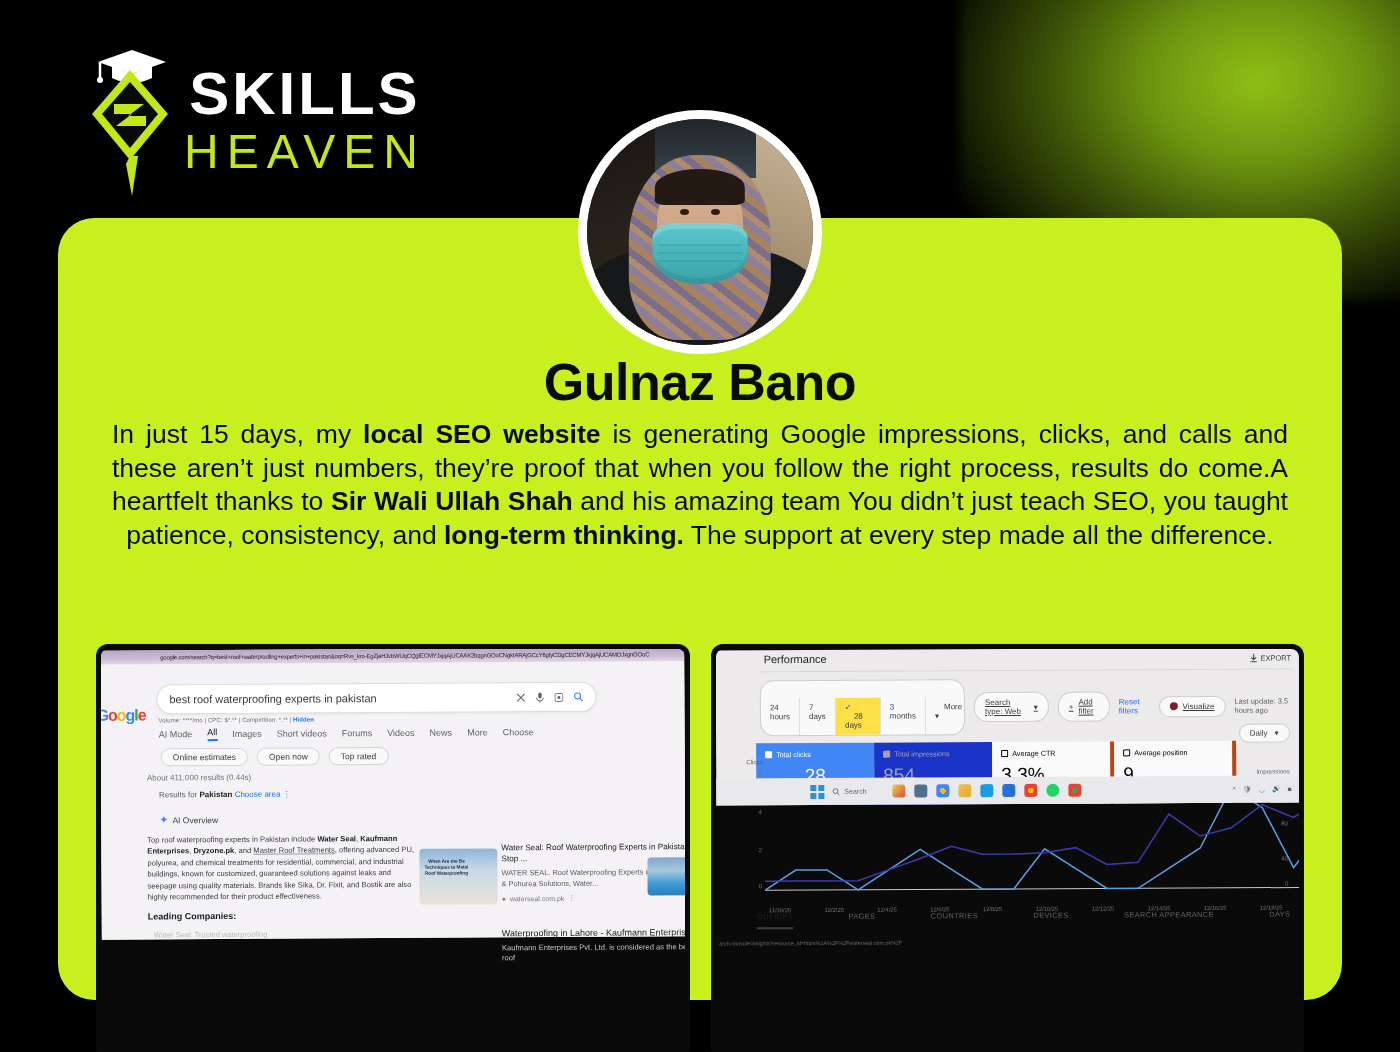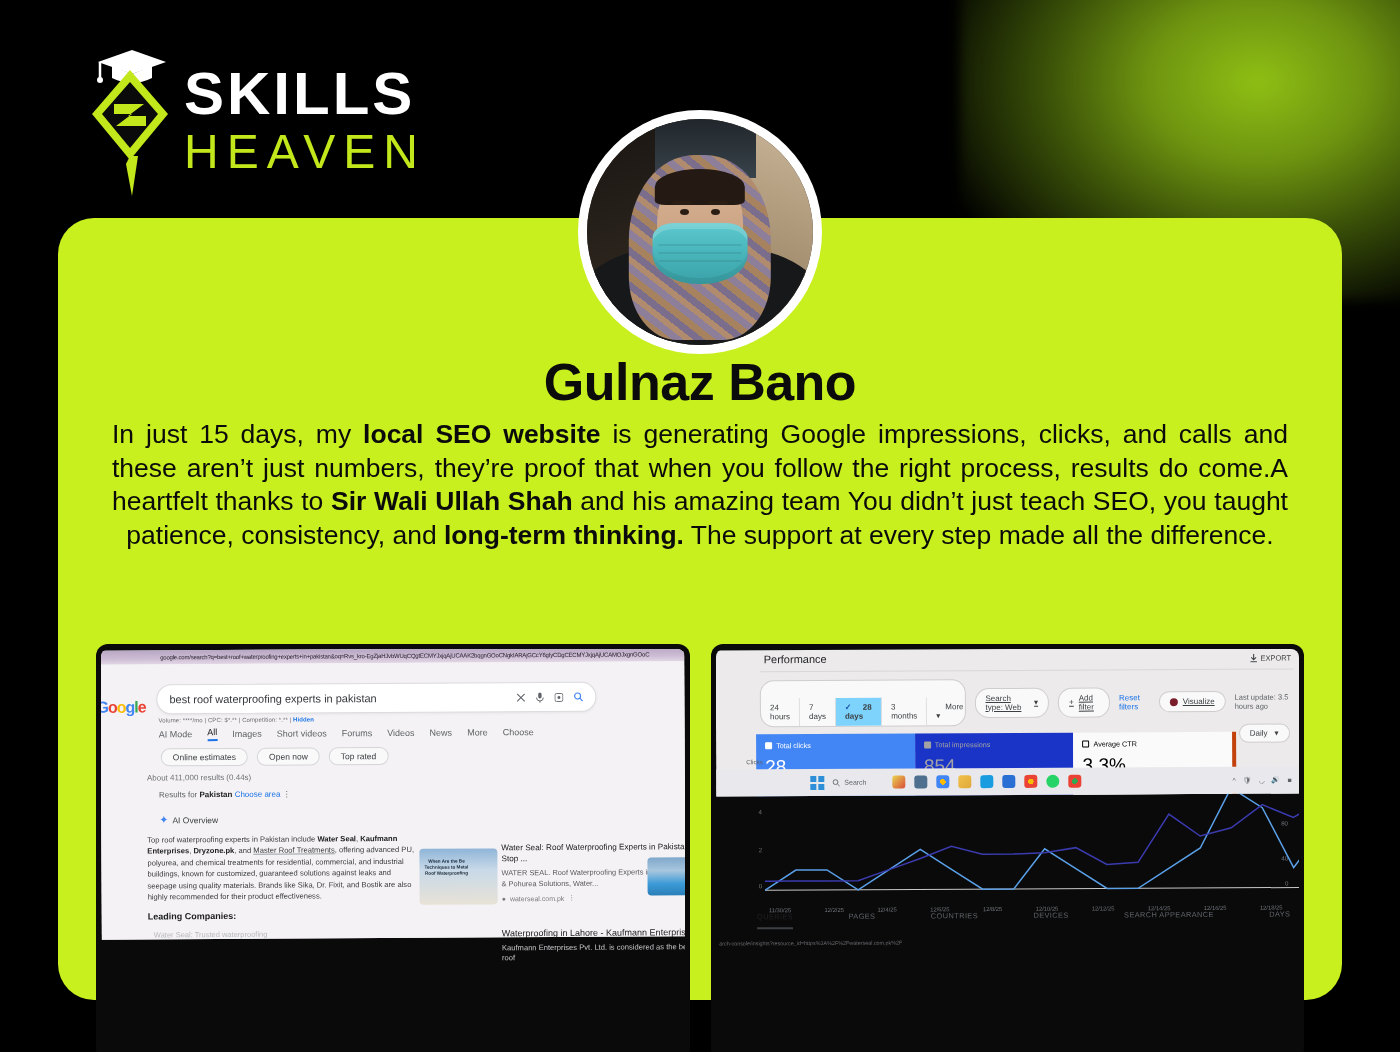--- a/index.html
+++ b/index.html
@@ -24,21 +24,21 @@
   
   .logo {
     position:absolute; left:88px; top:50px;
     display:flex; align-items:center; gap:0;
     height:140px;
   }
   .logo-mark { position:relative; width:84px; height:140px; }
   .logo-mark .cap {
     position:absolute; left:8px; top:-2px; width:72px; height:40px;
   }
-  .logo-words { margin-left:12px; line-height:1; }
+  .logo-words { margin-left:12px; line-height:1;text-align:center; }
   .logo-skills {
     font-size:60px; font-weight:bold; color:#ffffff;
     letter-spacing:3px; font-family:"Liberation Sans", sans-serif;
   }
   .logo-heaven {
     font-size:48px; font-weight:normal; color:#C2E81B;
     letter-spacing:8px; margin-top:4px;
     font-family:"Liberation Sans", sans-serif;
   }
 
@@ -117,21 +117,21 @@
           border-radius:12px; padding:5px; }
   .shot-inner { width:100%; height:100%; border-radius:8px; overflow:hidden; position:relative; }
 
   
   .serp { background:#f2f0f2; font-family:"Liberation Sans", sans-serif; position:relative;
           transform:rotate(-0.35deg); }
   .serp-url { height:14px; background:linear-gradient(180deg,#b9a8c4 0%,#cdbcd4 60%,#e3d8e6 100%);
               font-size:6px; color:#2a2230; white-space:nowrap; overflow:hidden;
               padding-left:60px; line-height:14px; letter-spacing:-0.2px; }
   .serp-body { padding:8px 10px 0 10px; position:relative; background:#f4f2f4; height:100%; }
-  .g-logo { position:absolute; left:-4px; top:34px; font-size:16px; font-weight:bold;
+  .g-logo { position:absolute; left:-4px; top:42px; font-size:16px; font-weight:bold;
             letter-spacing:-1px; }
   .g-logo i { font-style:normal; }
   .g-b{color:#4285f4}.g-r{color:#ea4335}.g-y{color:#fbbc05}.g-g{color:#34a853}
   .searchbar { margin:12px 0 0 46px; width:440px; height:30px; border:1px solid #dcdce0;
                border-radius:16px; background:#fff; display:flex; align-items:center;
                padding:0 12px; box-shadow:0 1px 3px rgba(0,0,0,.06); }
   .searchbar .q { font-size:11px; color:#35363a; flex:1; }
   .sb-icons { display:flex; align-items:center; gap:10px; color:#5f6368; }
   .sb-icons svg { display:block; }
   .kw-line { margin:3px 0 0 48px; font-size:6px; color:#6b6b72; letter-spacing:.1px; }
@@ -175,32 +175,32 @@
   .gsc-top { height:22px; position:relative; }
   .gsc-title { position:absolute; left:48px; top:3px; font-size:11px; color:#202124; }
   .gsc-export { position:absolute; right:8px; top:6px; font-size:7.5px; color:#3c4043;
                 display:flex; align-items:center; gap:3px; }
   .gsc-rule { position:absolute; left:44px; right:6px; top:21px; height:1px; background:#d9d7d7; }
   .gsc-toolbar { margin:8px 0 0 44px; display:flex; align-items:center; gap:9px; }
   .seg { display:flex; border:1px solid #cfcdcd; border-radius:14px; overflow:hidden;
          background:#faf9f9; }
   .seg span { font-size:8px; color:#3c4043; padding:5px 9px; border-right:1px solid #e0dede;margin-top:17px; }
   .seg span:last-child { border-right:none; }
-  .seg span.sel { background:#7dd3fc; color:#174ea6;font-weight:bold; }
+  .seg span.sel { background:#fde047; color:#174ea6; }
   .pillbtn { border:1px solid #cfcdcd; border-radius:14px; background:#faf9f9;
              font-size:8px; color:#3c4043; padding:5px 10px; display:flex; align-items:center; gap:5px;text-decoration:underline;}
   .linkbtn { font-size:8px; color:#1a73e8; }
   .viz-dot { width:8px; height:8px; border-radius:50%; background:#7b1e2b; }
   .lastupd { font-size:7.5px; color:#5f6368; }
   .cards { margin:7px 0 0 40px; display:flex; height:62px; width:480px; }
   .mcard { flex:1; padding:7px 9px; position:relative; }
   .mcard .lbl { font-size:7.2px; display:flex; align-items:center; gap:4px; }
   .mcard .val { font-size:19px; margin-top:6px; font-weight:normal; }
   .mcard .qm { position:absolute; right:7px; bottom:5px; font-size:7px; opacity:.6; }
-  .mcard.blue  { background:#4285f4; color:#fff; }
+  .mcard.blue  { background:#4285f4; color:#fff;text-align:center; }
   .mcard.dblue { background:#1a34c8; color:#a3a3a3; }
   .mcard.white { background:#fafafa; color:#000000; border-right:4px solid #c2410c; }
   .mcard .box { width:7px; height:7px; border:1px solid currentColor; border-radius:1px;
                 display:inline-block; }
   .mcard.blue .box, .mcard.dblue .box { background:currentColor; position:relative; }
   .daily { position:absolute; right:10px; top:76px; border:1px solid #cfcdcd; border-radius:13px;
            background:#faf9f9; font-size:8px; color:#3c4043; padding:4px 10px;
            display:flex; gap:7px; align-items:center; }
   .chartwrap { position:absolute; left:22px; right:8px; top:112px; height:140px; }
   .ax-l { position:absolute; left:8px; top:-4px; font-size:6.2px; color:#5f6368; }
@@ -435,20 +435,28 @@
             <div class="qm">ⓘ</div>
           </div>
           <div class="mcard white">
             <div class="lbl">
                 <span class="box"></span>
               <span>Average CTR</span>
               </div>
             <div class="val">3.3%</div>
             <div class="qm">ⓘ</div>
           </div>
+          <div class="mcard white">
+            <div class="lbl">
+                <span class="box"></span>
+              <span>Average position</span>
+              </div>
+            <div class="val">9</div>
+            <div class="qm">ⓘ</div>
+          </div>
         </div>
 
         <div class="daily">
           <span>Daily</span>
             <span>▾</span>
         </div>
 
         <div class="chartwrap">
           <div class="ax-l">Clicks</div>
           <div class="ax-r">Impressions</div>

